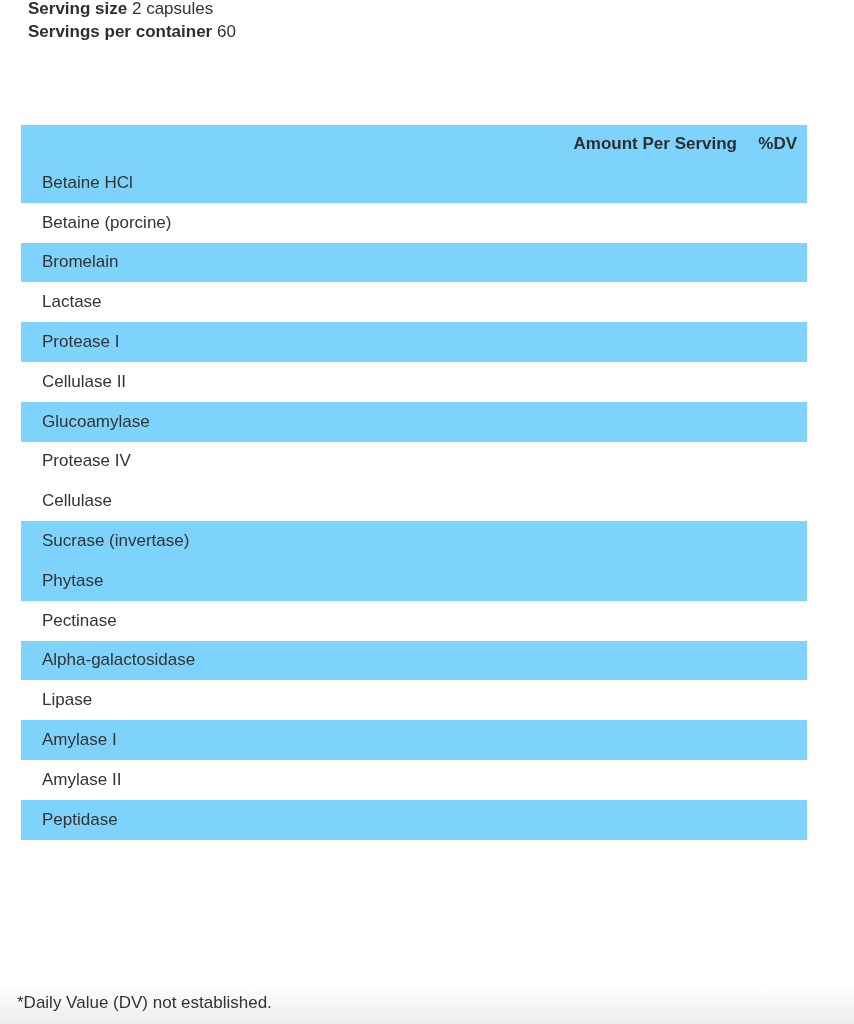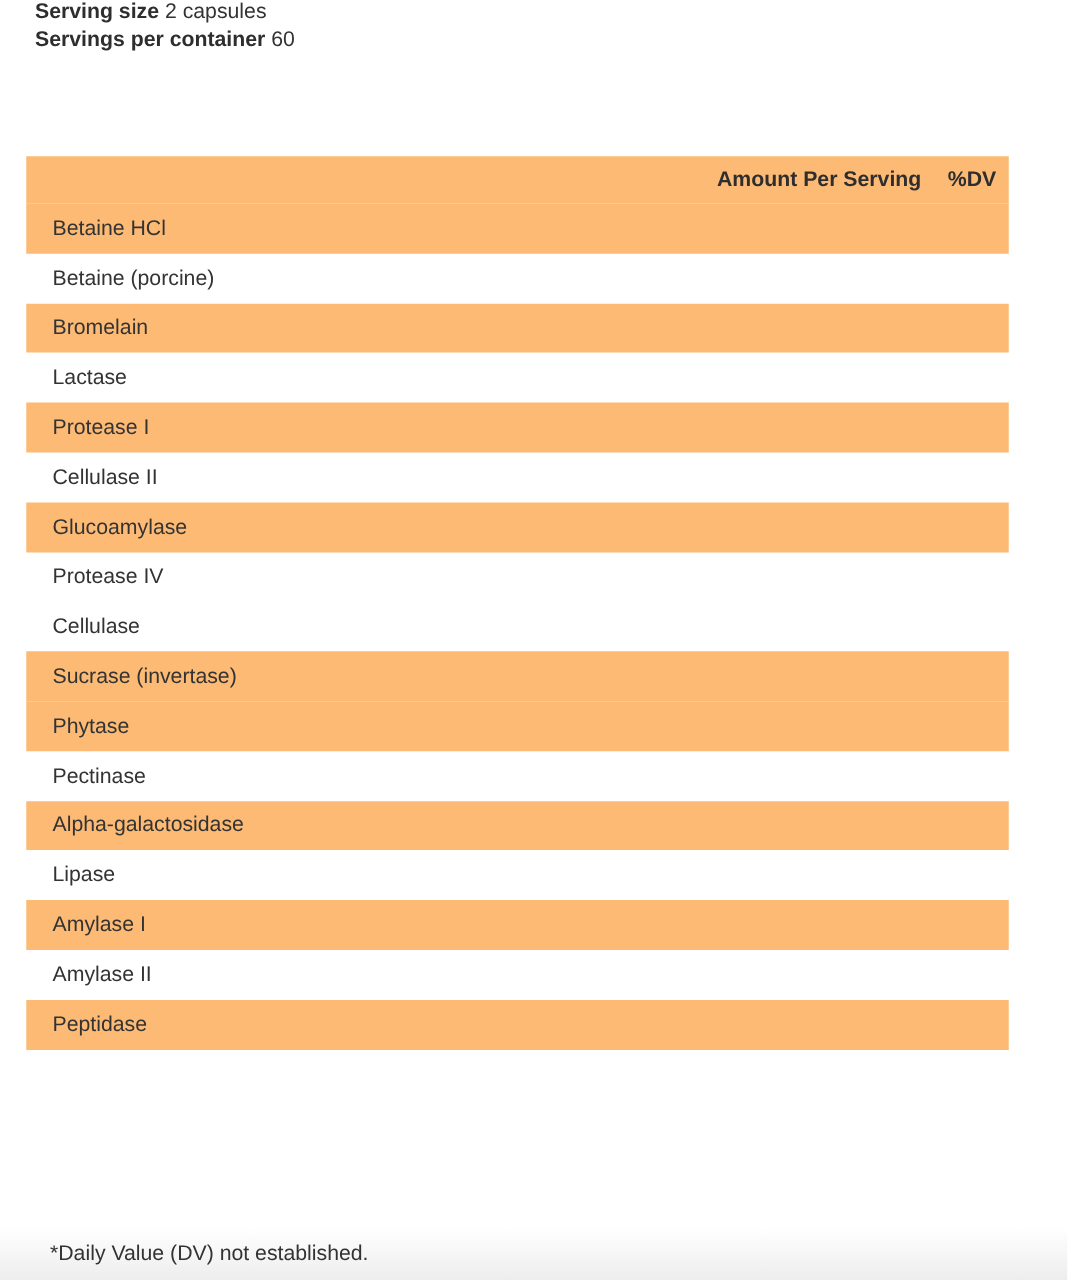--- a/index.html
+++ b/index.html
@@ -23,39 +23,39 @@
     top: 125px;
     width: 786px;
   }
   .row {
     display: flex;
     align-items: center;
     height: 39.8px;
     font-size: 17px;
   }
   .row.header-row { height: 38px; font-weight: 700; color: #2e2e2e; }
-  .stripe { background: #fdba74; }
+  .stripe { background: #7dd3fc; }
   .cell-name { flex: 1 1 auto; padding-left: 7px; white-space: nowrap; }
   .cell-name.indent { padding-left: 21px; }
   .cell-name.bold { font-weight: 700; color: #2e2e2e; }
   .cell-amount { flex: 0 0 auto; text-align: right; white-space: nowrap; }
   .cell-dv { flex: 0 0 70px; text-align: right; padding-right: 10px; white-space: nowrap; }
   .cell-dv.star { text-align: center; padding-right: 12px; font-size: 15px; }
   .footer-band {
     position: absolute;
     left: 0;
     bottom: 0;
     width: 854px;
     height: 42px;
     background: linear-gradient(to bottom, rgba(237,237,237,0), #ededed);
     display: flex;
     align-items: center;
   }
   .footnote {
-    padding-left: 40px;
+    padding-left: 17px;
     font-size: 17px;
     color: #333333;
   }
 </style>
 </head>
 <body>
 
 <div class="serving-info">
   <div>
     <span class="lbl">Serving size</span>

